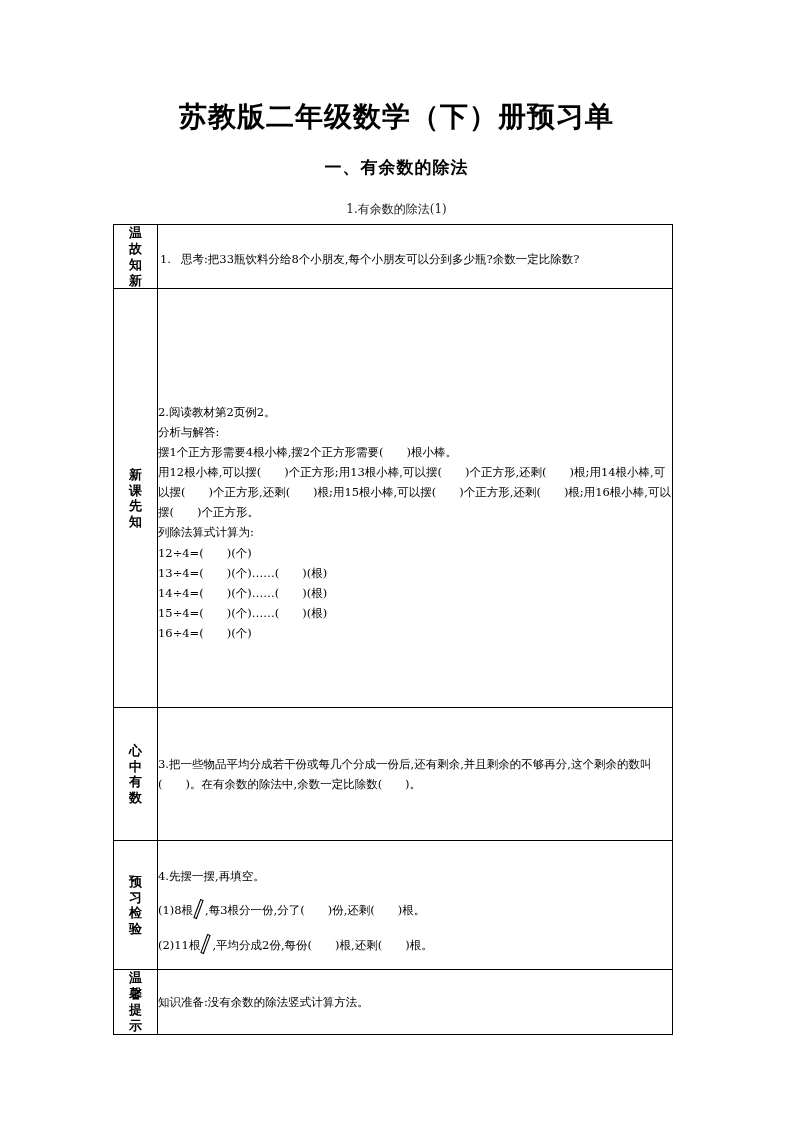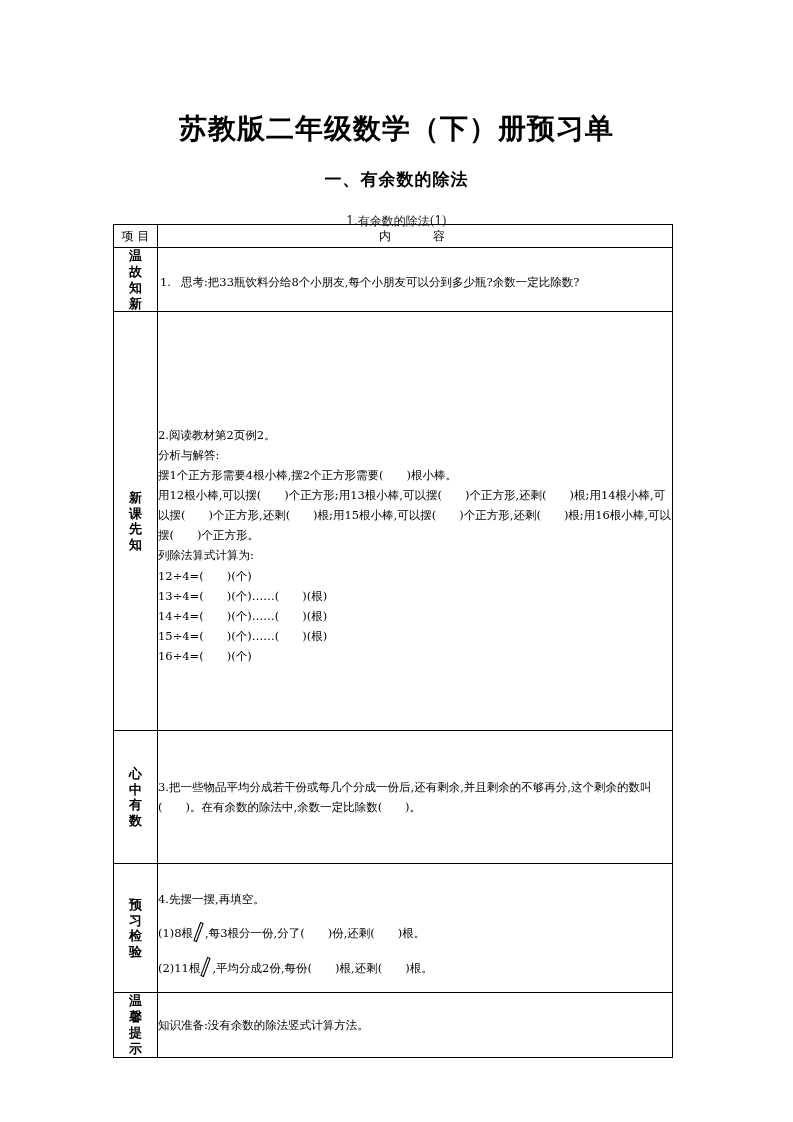--- a/index.html
+++ b/index.html
@@ -12,21 +12,21 @@
     height: 1122px;
     font-family: "DejaVu Sans", "Liberation Sans", sans-serif;
     color: #000000;
     position: relative;
     overflow: hidden;
   }
   .page {
     width: 793px;
     height: 1122px;
     box-sizing: border-box;
-    padding: 16px;
+    padding: 4px;
     position: relative;
   }
 
   
   .doc-title {
     text-align: center;
     font-family: "DejaVu Serif", "Liberation Serif", serif;
     font-weight: bold;
     font-size: 28px;
     letter-spacing: 1px;
@@ -136,24 +136,20 @@
   <h3 class="doc-lesson">1.有余数的除法(1)</h3>
 
   <div class="sheet-wrap">
     <table class="sheet">
       <colgroup>
           <col class="col-label">
           <col>
         </colgroup>
       <tbody>
 
-        <tr>
-          <td class="hdr-label">项 目</td>
-          <td class="hdr-content">内　　容</td>
-        </tr>
 
         <tr>
           <td class="vlabel">
             <span>温</span>
             <span>故</span>
             <span>知</span>
             <span>新</span>
           </td>
           <td class="content-cell" style="height:62px;">
             <div class="q-first">

